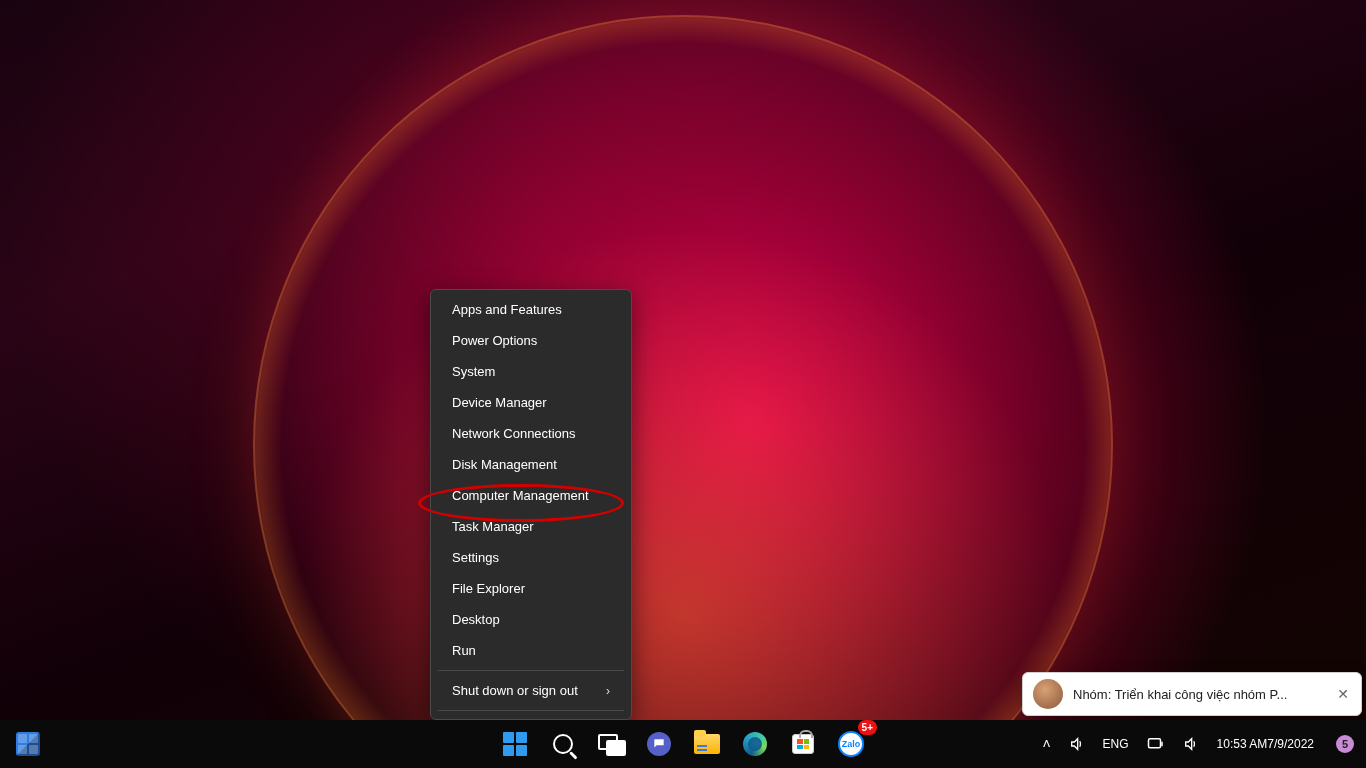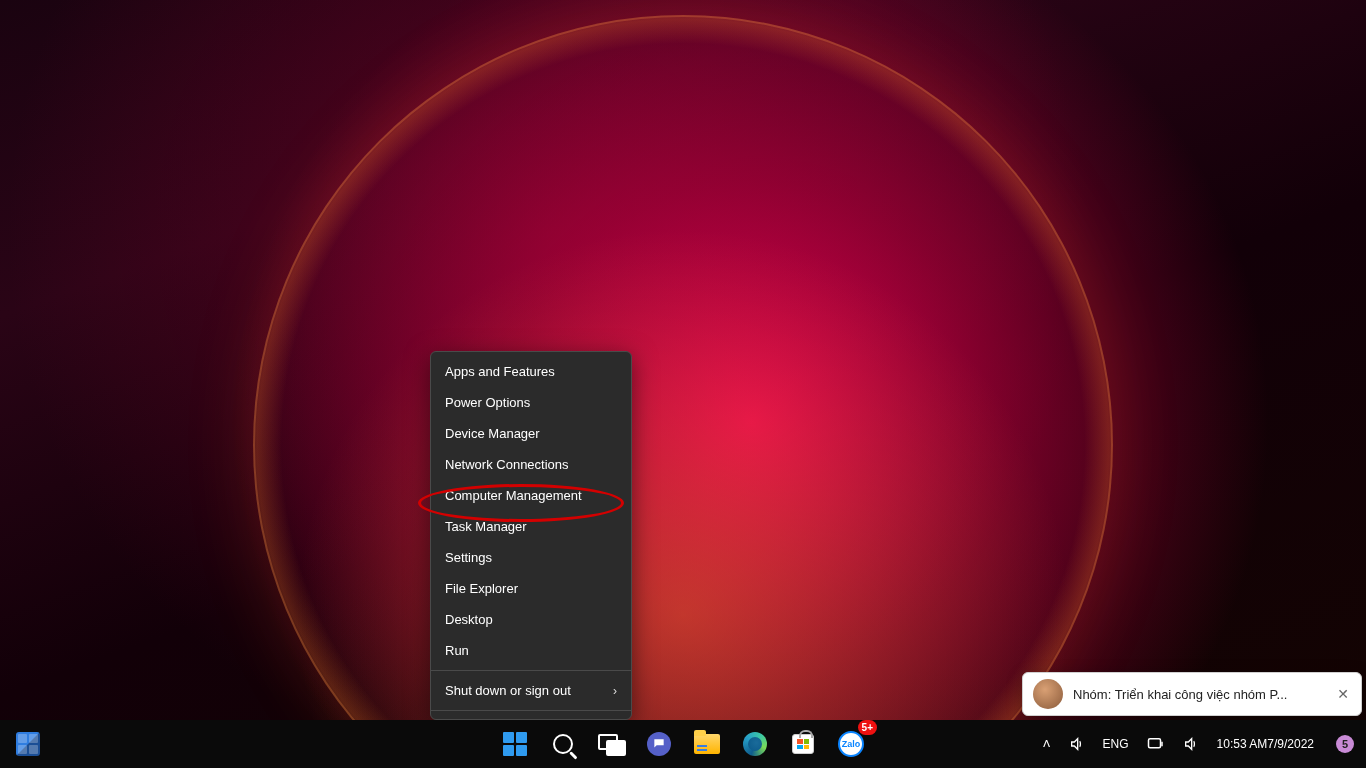--- a/index.html
+++ b/index.html
@@ -26,21 +26,21 @@
   background: radial-gradient(circle at 50% 50%, rgba(0,0,0,0) 66%, rgba(255,120,40,0.25) 70%, rgba(255,120,40,0) 74%);
 }
 
 .context-menu {
   position: absolute;
   left: 430px; bottom: 48px;
   width: 202px;
   background: #2b2b2b;
   border: 1px solid #4a4a4a;
   border-radius: 6px;
-  padding: 4px 0;
+  padding: 4px 7px;
   color: #fff;
   font-size: 13px;
   box-shadow: 0 6px 24px rgba(0,0,0,0.5);
 }
 .context-menu .mi {
   padding: 8px 14px;
   display: flex; align-items: center; justify-content: space-between;
   cursor: default;
 }
 .context-menu .sep { height: 1px; background: #4a4a4a; margin: 4px 0; }
@@ -203,24 +203,30 @@
 </div>
 
 <div class="context-menu">
   <div class="mi">
       <span>Apps and Features</span>
     </div>
   <div class="mi">
       <span>Power Options</span>
     </div>
   <div class="mi">
+      <span>System</span>
+    </div>
+  <div class="mi">
       <span>Device Manager</span>
     </div>
   <div class="mi">
       <span>Network Connections</span>
+    </div>
+  <div class="mi">
+      <span>Disk Management</span>
     </div>
   <div class="mi">
       <span>Computer Management</span>
     </div>
   <div class="mi">
       <span>Task Manager</span>
     </div>
   <div class="mi">
       <span>Settings</span>
     </div>

